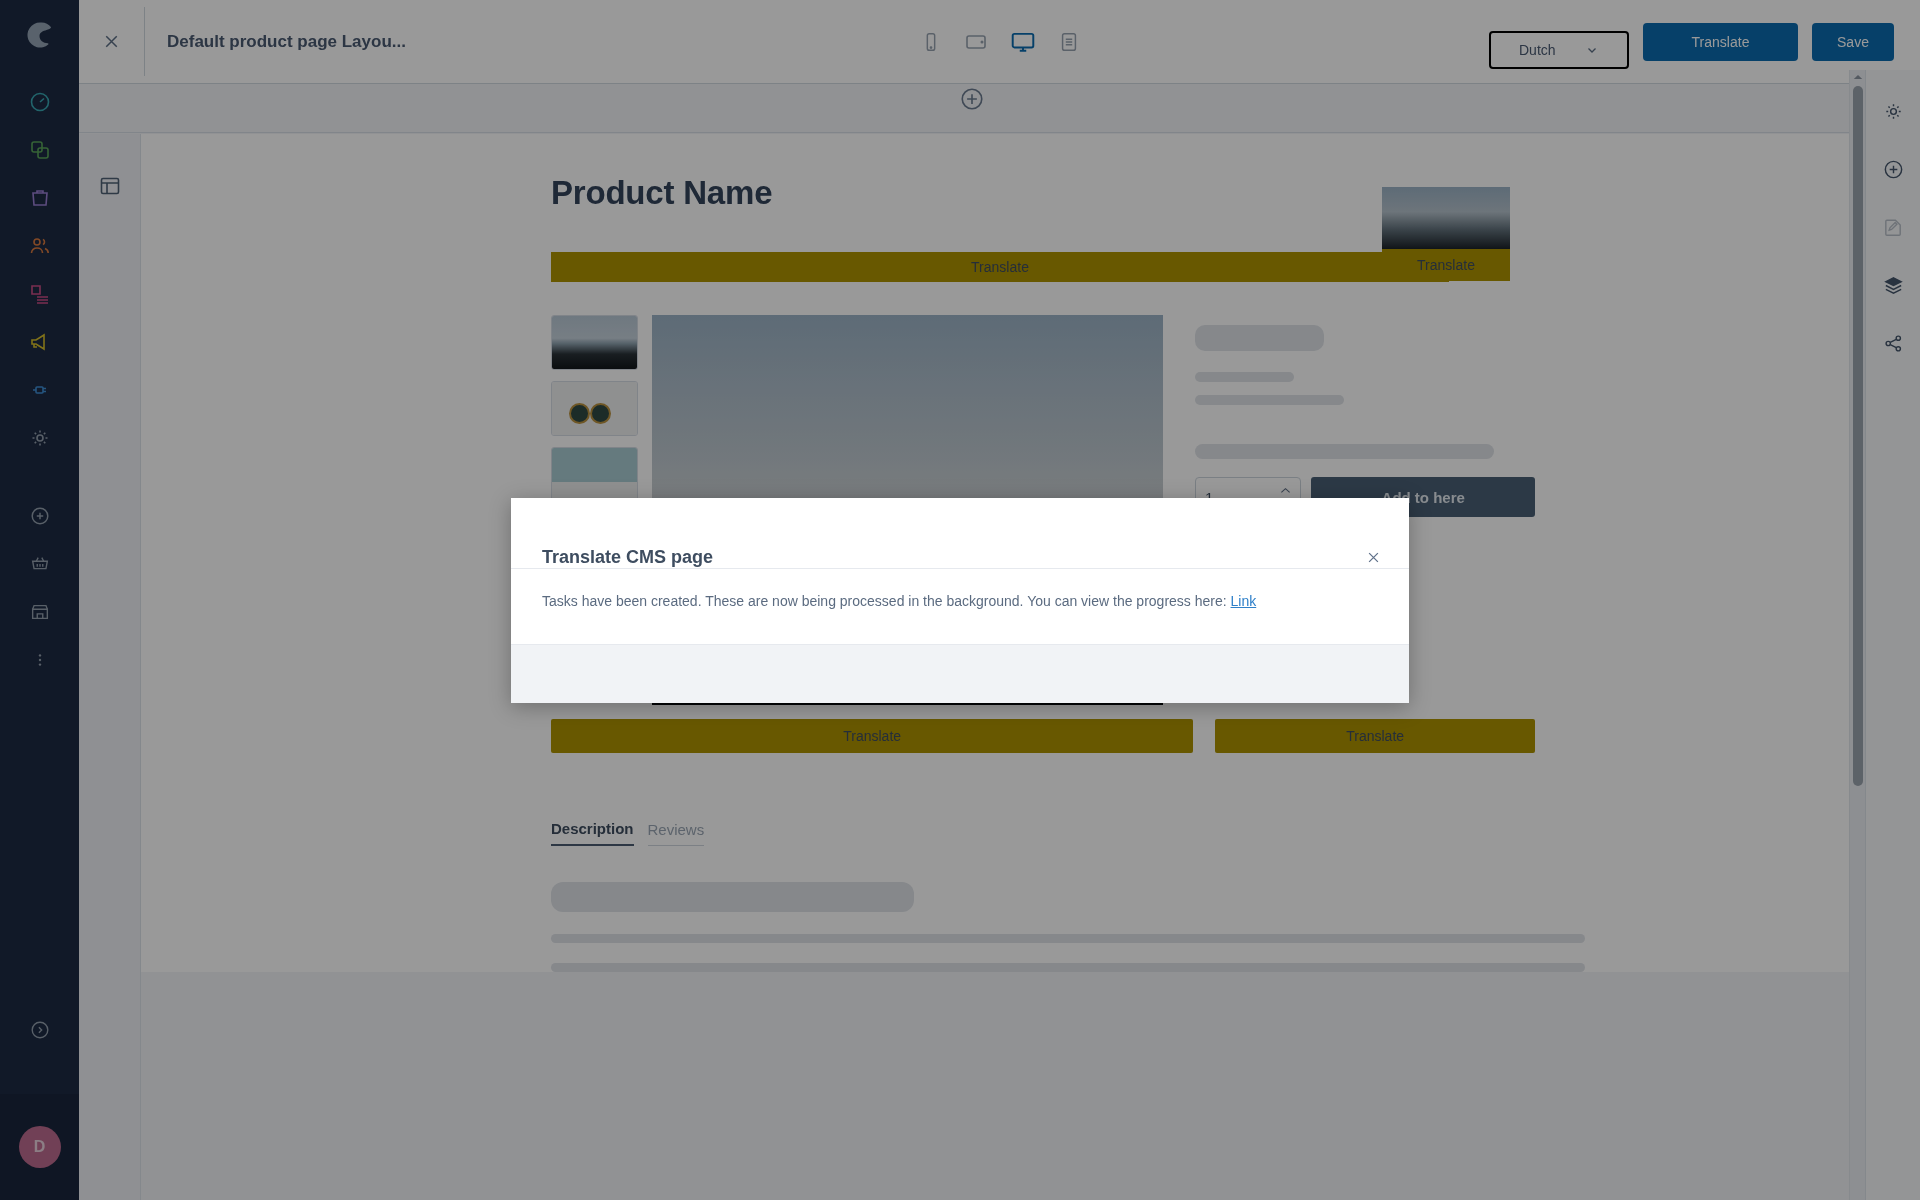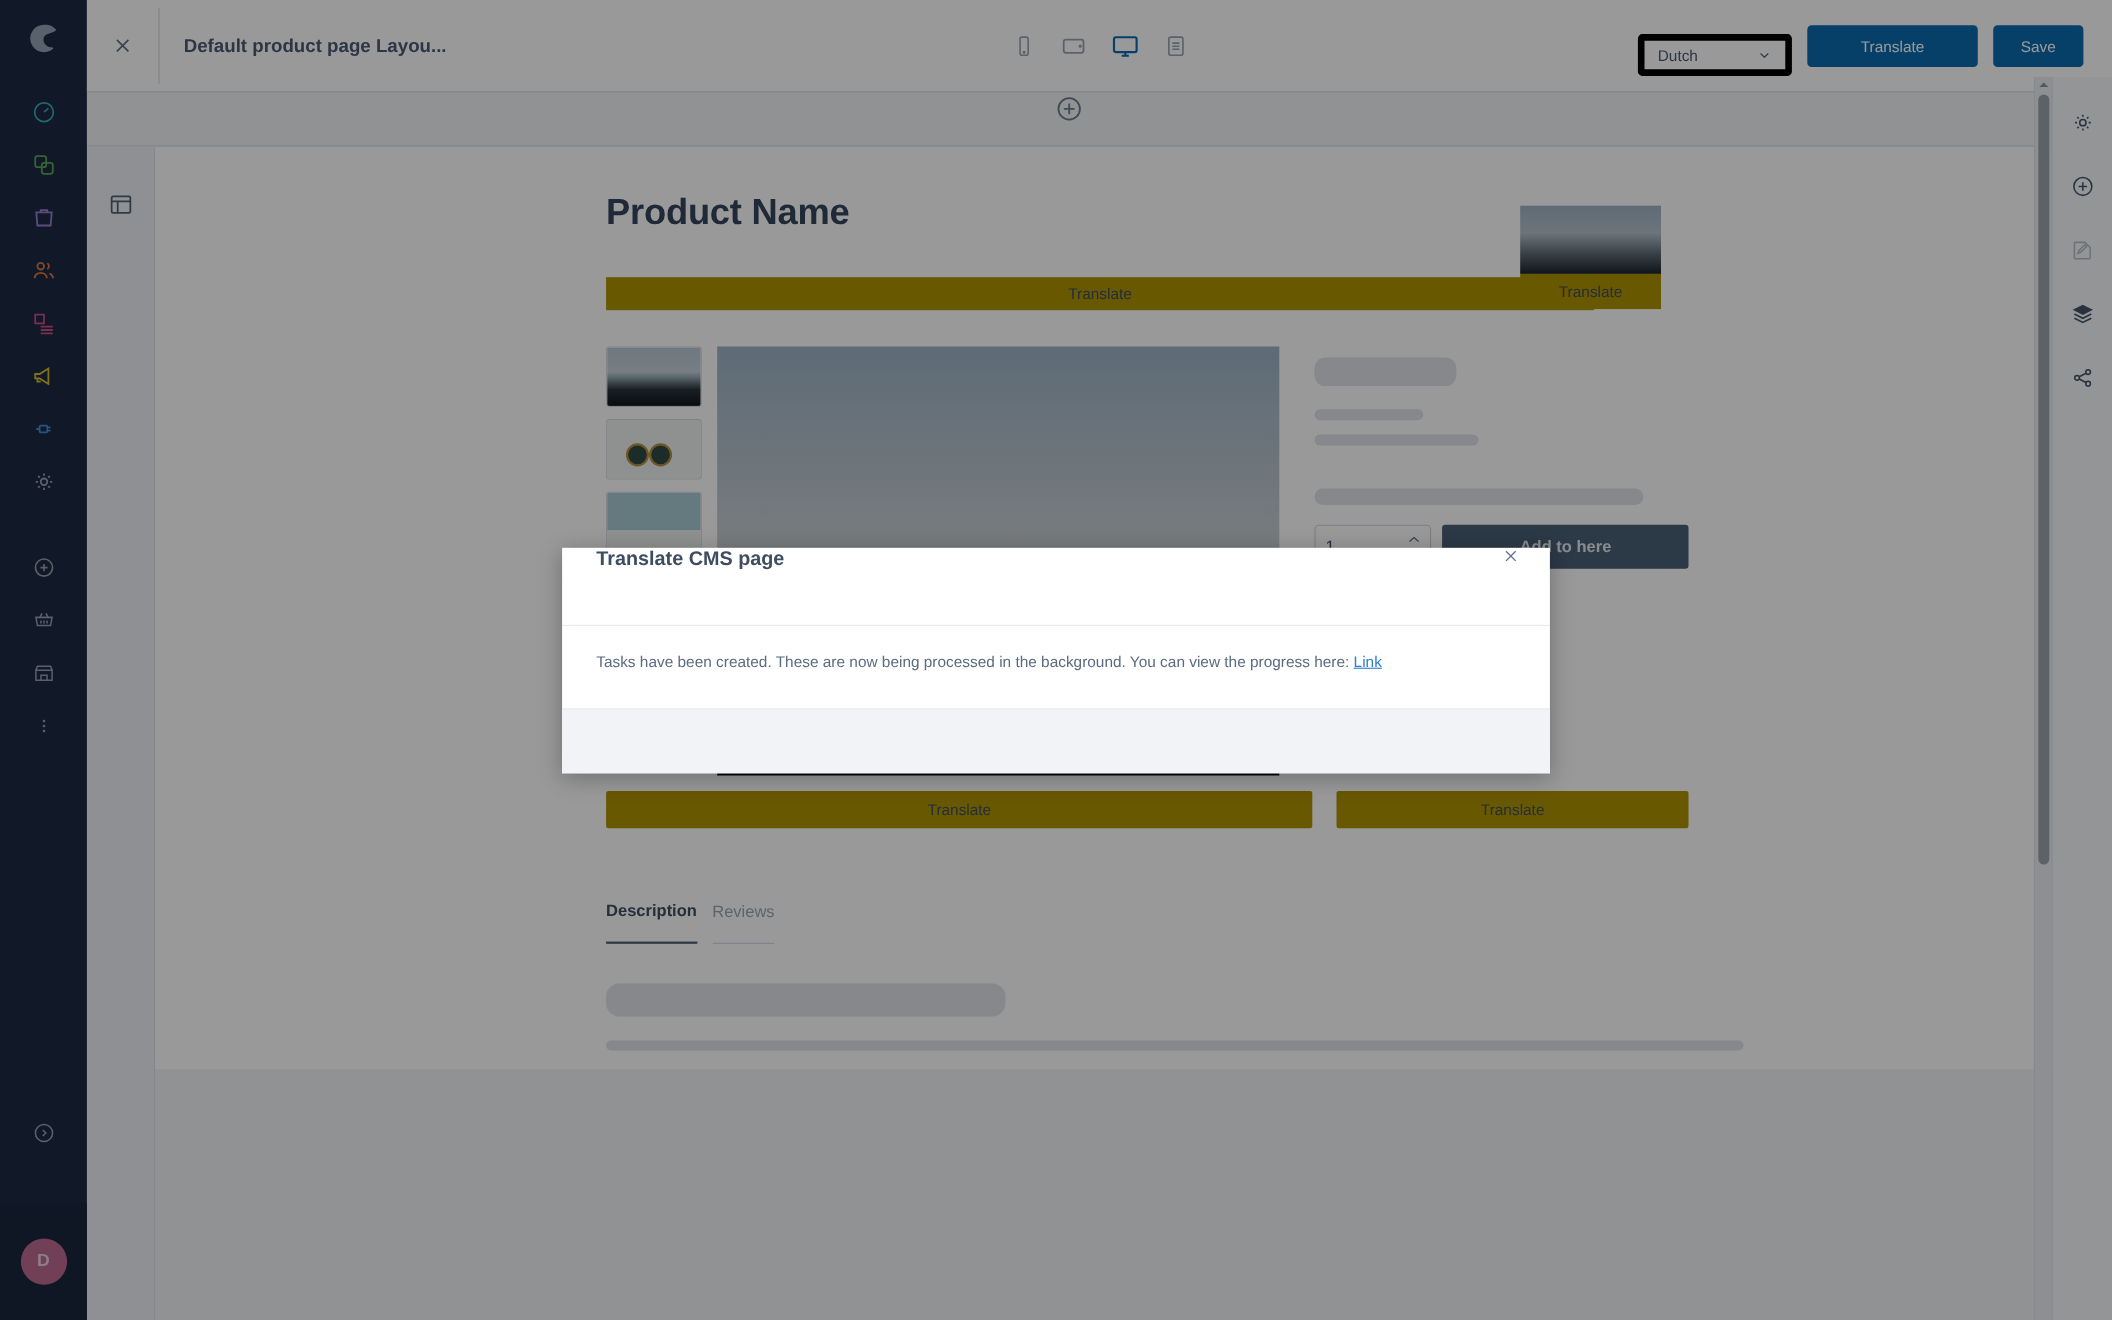--- a/index.html
+++ b/index.html
@@ -81,24 +81,24 @@
     position: absolute; left: 50%; transform: translateX(-50%);
     display: flex; gap: 22px; align-items: center;
   }
   .device-btn { cursor: pointer; display:flex; }
   #header-right {
     margin-left: auto; display: flex; align-items: center; gap: 14px;
     padding-right: 26px;
   }
   #lang-select {
     width: 140px; height: 38px;
-    border: 6px solid #000000; border-radius: 4px;
+    border: 2px solid #000000; border-radius: 4px;
     background: #fff;
     display: flex; align-items: center; justify-content: space-between;
-    padding: 0 12px;
+    padding: 0 28px;
     font-size: 14px; color: #4a5a72;
     cursor: pointer;
     margin-top: 16px;
   }
   .btn-primary {
     height: 38px; border-radius: 4px;
     background: #0b6cb0; color: #fff;
     font-size: 14px;
     display: flex; align-items: center; justify-content: center;
     cursor: pointer; border: none;
@@ -234,21 +234,21 @@
   #hero-translate-row {
     margin-top: 14px; display: flex; gap: 22px;
   }
   #hero-translate-left  { width: 683px; height: 34px; border-radius: 2px; }
   #hero-translate-right { width: 340px; height: 34px; border-radius: 2px; }
 
   #tabs {
     margin-top: 30px; display: flex; gap: 14px; align-items: flex-end;
   }
   .tab {
-    font-size: 15px; padding-bottom: 19px; cursor: pointer; text-align: right;
+    font-size: 15px; padding-bottom: 7px; cursor: pointer; text-align: right;
   }
   .tab.active { color: #3e4d60; font-weight: bold; border-bottom: 2px solid #4c5d72; }
   .tab.inactive { color: #9aa6b4; border-bottom: 1px solid #cfd6de; margin-top: 38px; }
 
   #desc-block { margin-top: 36px; }
   #desc-head { width: 363px; height: 30px; border-radius: 12px; }
   #desc-l1 { width: 1034px; height: 9px; margin-top: 22px; border-radius: 5px; }
   #desc-l2 { width: 1034px; height: 9px; margin-top: 20px; border-radius: 5px; }
   #desc-l3 { width: 1034px; height: 9px; margin-top: 20px; border-radius: 5px; }
 
@@ -292,21 +292,21 @@
     position: absolute;
     left: 511px; top: 498px;
     width: 898px; height: 205px;
     background: #fff;
     box-shadow: 0 4px 20px rgba(0,0,0,0.28);
     z-index: 100;
     display: flex; flex-direction: column;
   }
   #modal-header {
     height: 71px;
-    display: flex; align-items: flex-start; justify-content: space-between;
+    display: flex; align-items: flex-end; justify-content: space-between;
     padding: 0 28px 0 31px;
     border-bottom: 1px solid #e6e9ee;
   }
   #modal-title { font-size: 18px; color: #3e4d60; font-weight: bold; }
   #modal-close { font-size: 19px; color: #60718a; cursor: pointer; line-height: 1; }
   #modal-body {
     flex: 1;
     padding: 24px 31px 14px 31px;
     font-size: 14px; color: #5b6b80;
   }

